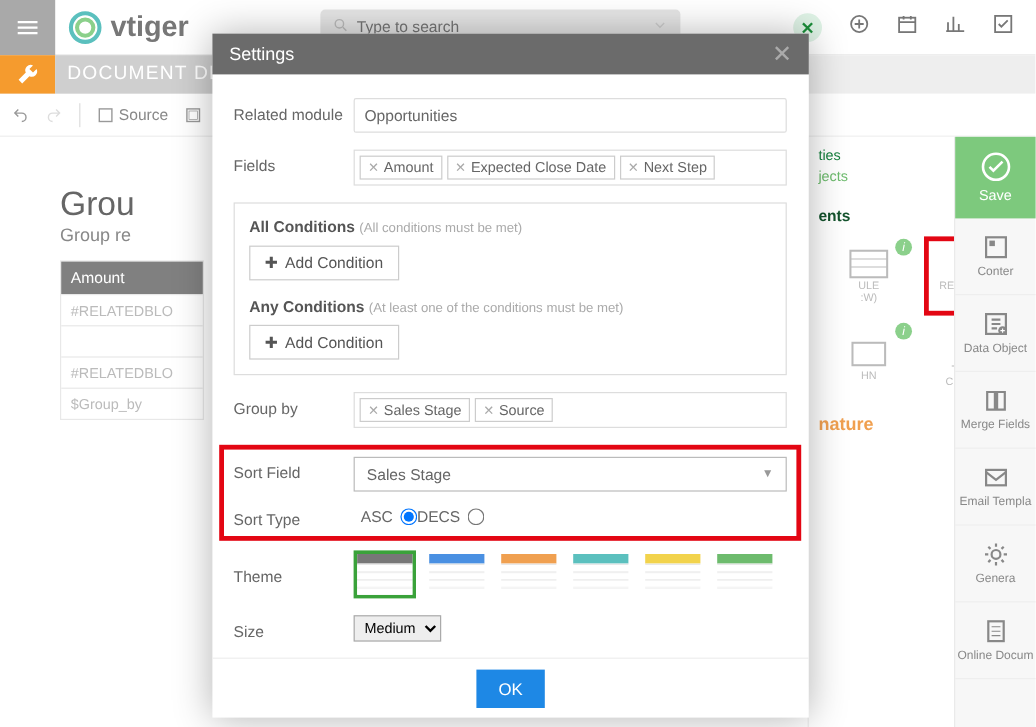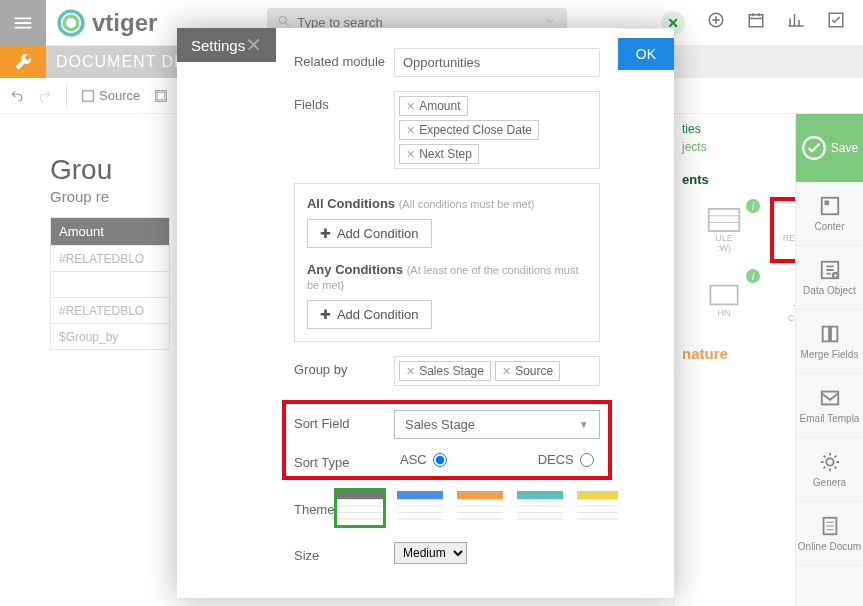--- a/index.html
+++ b/index.html
@@ -42,45 +42,45 @@
 .rightcol .hdr { color:#14532d; font-weight:600; margin:6px 0 10px 0; font-size:13px; }
 .compgrid { display:flex; flex-wrap:wrap; gap:4px; }
 .comp { width: 84px; height: 66px; background:#fff; display:flex; flex-direction:column; align-items:center; justify-content:center; color:#bbb; font-size:9px; text-align:center; position:relative; cursor:grab; }
 .comp .badge { position:absolute; top:2px; right:6px; width:14px; height:14px; border-radius:50%; background:#8bd08b; color:#fff; font-size:10px; display:flex; align-items:center; justify-content:center; font-style:italic; }
 .comp svg { width:34px; height:26px; }
 .hl { border: 4px solid #e30613; }
 .rightcol .sig { color:#f0a050; font-weight:600; margin-top:12px; font-size:15px; }
 
 
 .farright { position:absolute; top:114px; right:0; width:68px; bottom:0; background:#f7f7f7; border-left:1px solid #eaeaea; display:flex; flex-direction:column; align-items:center; }
-.savebtn { width:68px; height:68px; background:#7dc97d; color:#fff; display:flex; flex-direction:row; align-items:center; justify-content:center; font-size:12px; gap:4px; cursor:pointer; }
+.savebtn { width:68px; height:68px; background:#7dc97d; color:#fff; display:flex; flex-direction:column; align-items:center; justify-content:center; font-size:12px; gap:4px; cursor:pointer; }
 .fr-item { width:68px; height:64px; display:flex; flex-direction:column; align-items:center; justify-content:center; color:#888; font-size:10px; gap:4px; cursor:pointer; border-bottom:1px solid #eee; }
 .fr-item svg { width:22px; height:22px; }
 
 
 .overlay { position:absolute; inset:0; pointer-events:none; }
-.modal { position:absolute; left:177px; top:28px; width:497px; height:570px; background:#fff; box-shadow: 0 0 30px rgba(0,0,0,0.3); pointer-events:auto; display:flex; flex-direction:row; }
+.modal { position:absolute; left:177px; top:28px; width:497px; height:570px; background:#fff; box-shadow: 0 0 30px rgba(0,0,0,0.3); pointer-events:auto; display:flex; flex-direction:column; }
 .modal .mhead { background:#6b6b6b; color:#fff; height:34px; display:flex; align-items:center; padding:0 14px; font-size:15px; }
 .modal .mhead .close { margin-left:auto; cursor:pointer; color:#aaa; font-size:20px; }
 .modal .mbody { flex:1; overflow-y:auto; padding:20px 18px 10px 18px; }
 .row { display:flex; margin-bottom:14px; }
 .row .lab { width:100px; color:#666; font-size:13px; padding-top:6px; }
 .row .ctrl { flex:1; }
 .inputlike { border:1px solid #ddd; border-radius:2px; padding:6px 8px; font-size:13px; color:#666; background:#fff; }
 .chips { border:1px solid #ddd; padding:4px; display:flex; gap:4px; flex-wrap:wrap; }
 .chip { border:1px solid #ccc; background:#fff; padding:2px 6px; font-size:12px; color:#666; display:flex; align-items:center; gap:4px; }
 .chip .x { color:#aaa; cursor:pointer; font-size:11px; }
 .filterbox { border:1px solid #ddd; padding:12px; }
 .filterbox .ftitle { font-weight:600; color:#555; font-size:13px; }
 .filterbox .fhint { color:#aaa; font-size:11px; }
 .addcond { margin-top:8px; border:1px solid #ccc; background:#fff; padding:6px 12px; font-size:13px; color:#555; cursor:pointer; display:inline-flex; align-items:center; gap:6px; }
 .selectlike { border:1px solid #bbb; background:#fff; padding:6px 10px; font-size:13px; color:#666; display:flex; align-items:center; justify-content:space-between; cursor:pointer; }
 .selectlike .caret { color:#999; font-size:10px; }
 .sort-hl { border:4px solid #e30613; padding: 6px 8px; margin: 0 -12px 8px -12px; }
-.radio-row { display:flex; align-items:center; justify-content:space-between; padding: 0 6px; }
+.radio-row { display:flex; align-items:center; padding: 0 6px; }
 .radio-row label { display:flex; align-items:center; gap:6px; color:#666; font-size:13px; }
 input[type=radio] { width:14px; height:14px; }
 .themes { display:flex; gap:8px; }
 .theme { width:52px; height:40px; border:3px solid transparent; cursor:pointer; background-size:cover; }
 .theme.sel { border-color:#3aa23a; }
 .theme-inner { width:100%; height:100%; display:grid; grid-template-rows: 8px repeat(4, 1fr); }
 .theme-inner .thh { background:#888; }
 .theme-inner .tr { border-top:1px solid rgba(0,0,0,0.06); }
 .theme.c-gray .thh{background:#777} .theme.c-blue .thh{background:#4a90e2} .theme.c-orange .thh{background:#f0a050} .theme.c-teal .thh{background:#5bc0be} .theme.c-yellow .thh{background:#f2d34c} .theme.c-green .thh{background:#6dbb6d}
 .theme .body { background:repeating-linear-gradient(#fff,#fff 5px,#f1f1f1 5px,#f1f1f1 6px); }

